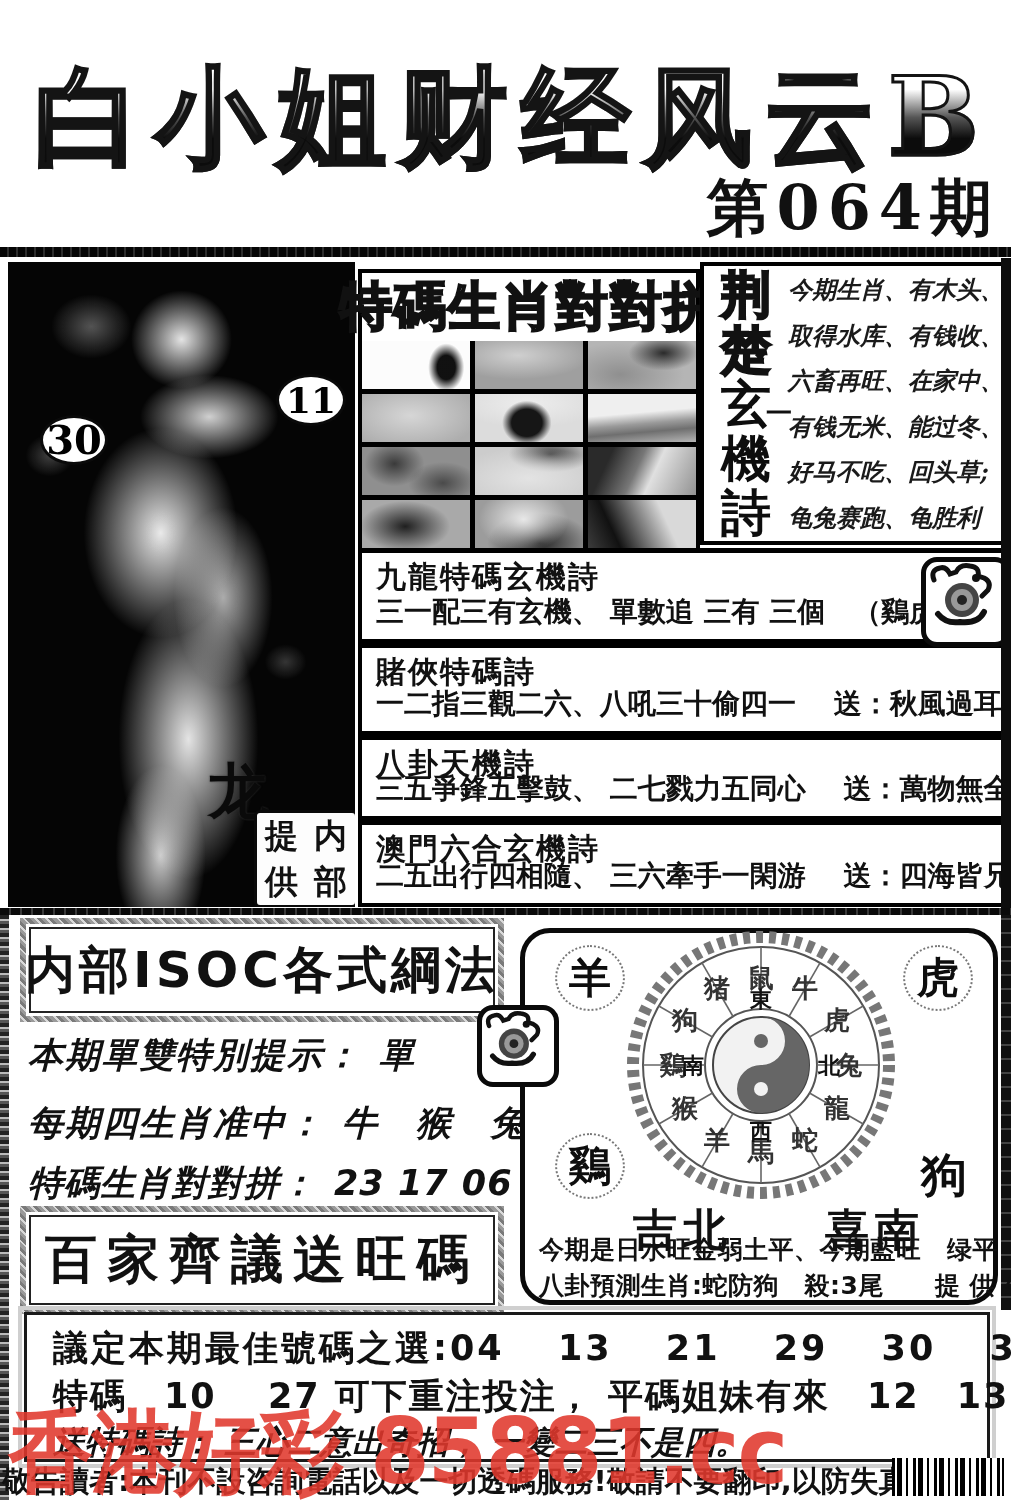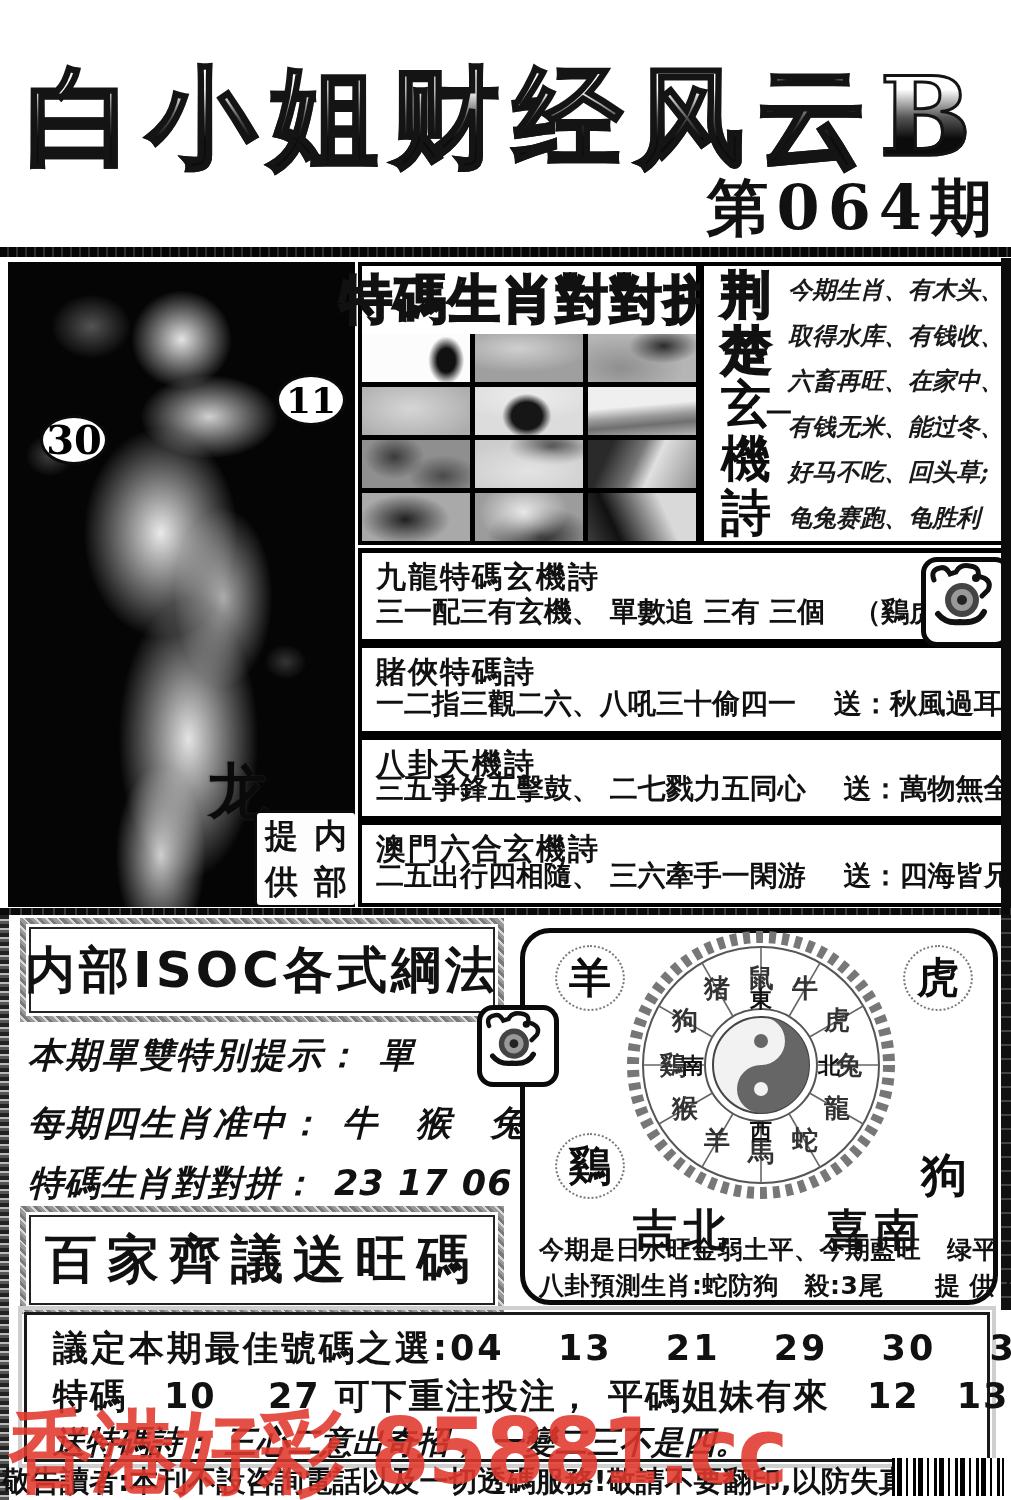--- a/index.html
+++ b/index.html
@@ -7,21 +7,21 @@
     position:relative;width:1011px;height:1500px;background:#fff;
     margin:0 auto;overflow:hidden;
     font-family:"Liberation Serif","DejaVu Serif",serif;color:#111;
   }
   .abs{position:absolute;}
 
   
   .main-title{
     left:18px;top:30px;width:975px;height:175px;
     font-weight:700;font-size:108px;letter-spacing:14px;white-space:nowrap;
-    color:#111;text-align:center;line-height:175px;
+    color:#111;text-align:right;line-height:175px;
     font-family:"DejaVu Serif","Liberation Serif",serif;
   }
   @supports (-webkit-background-clip:text){
     .main-title{
       background:linear-gradient(180deg,#ffffff 0%,#ffffff 34%,#555 50%,#0c0c0c 62%,#0c0c0c 100%);
       -webkit-background-clip:text;background-clip:text;color:transparent;
       -webkit-text-stroke:3px #141414;
     }
   }
   .issue{
@@ -62,21 +62,21 @@
   }
   .stamp{
     position:absolute;left:246px;top:548px;width:98px;height:92px;background:#fdfdfd;
     border:3px solid #0a0a0a;border-radius:6px;
     display:grid;grid-template-columns:1fr 1fr;grid-template-rows:1fr 1fr;
     align-items:center;justify-items:center;font-size:33px;font-weight:700;color:#111;
   }
 
   
   .puzzle{
-    left:358px;top:262px;width:342px;height:283px;background:#000;border:4px solid #000;box-sizing:border-box;
+    left:358px;top:269px;width:342px;height:283px;background:#000;border:4px solid #000;box-sizing:border-box;
   }
   .puzzle-title{
     position:absolute;left:0;top:0;width:334px;height:68px;background:#fff;
     display:flex;align-items:center;justify-content:center;
     font-size:52px;font-weight:900;letter-spacing:2px;white-space:nowrap;
     color:#fff;-webkit-text-stroke:2.5px #111;text-stroke:2.5px #111;
     font-family:"DejaVu Sans","Liberation Sans",sans-serif;
   }
   .tiles{
     position:absolute;left:0;top:68px;width:334px;height:207px;

